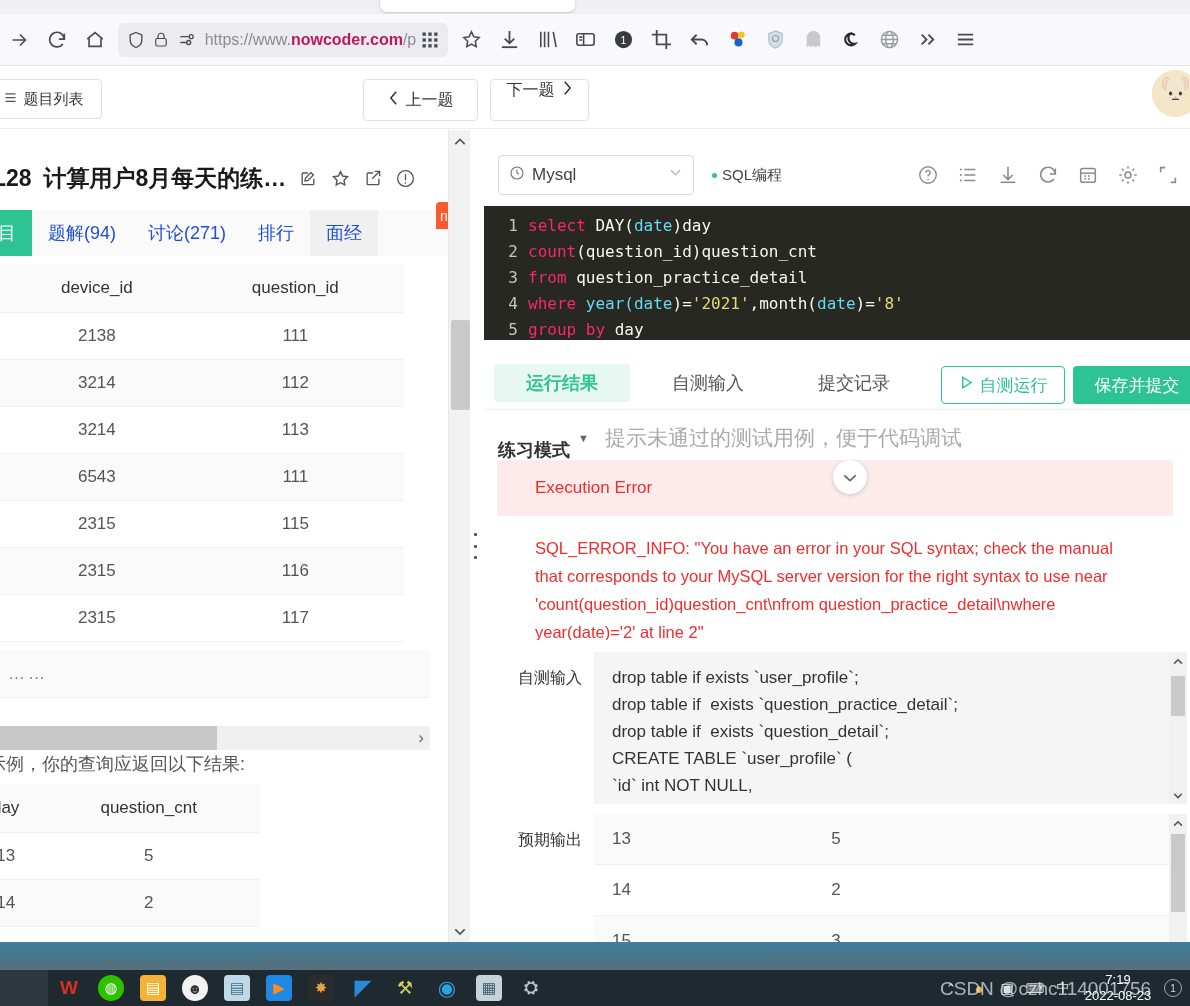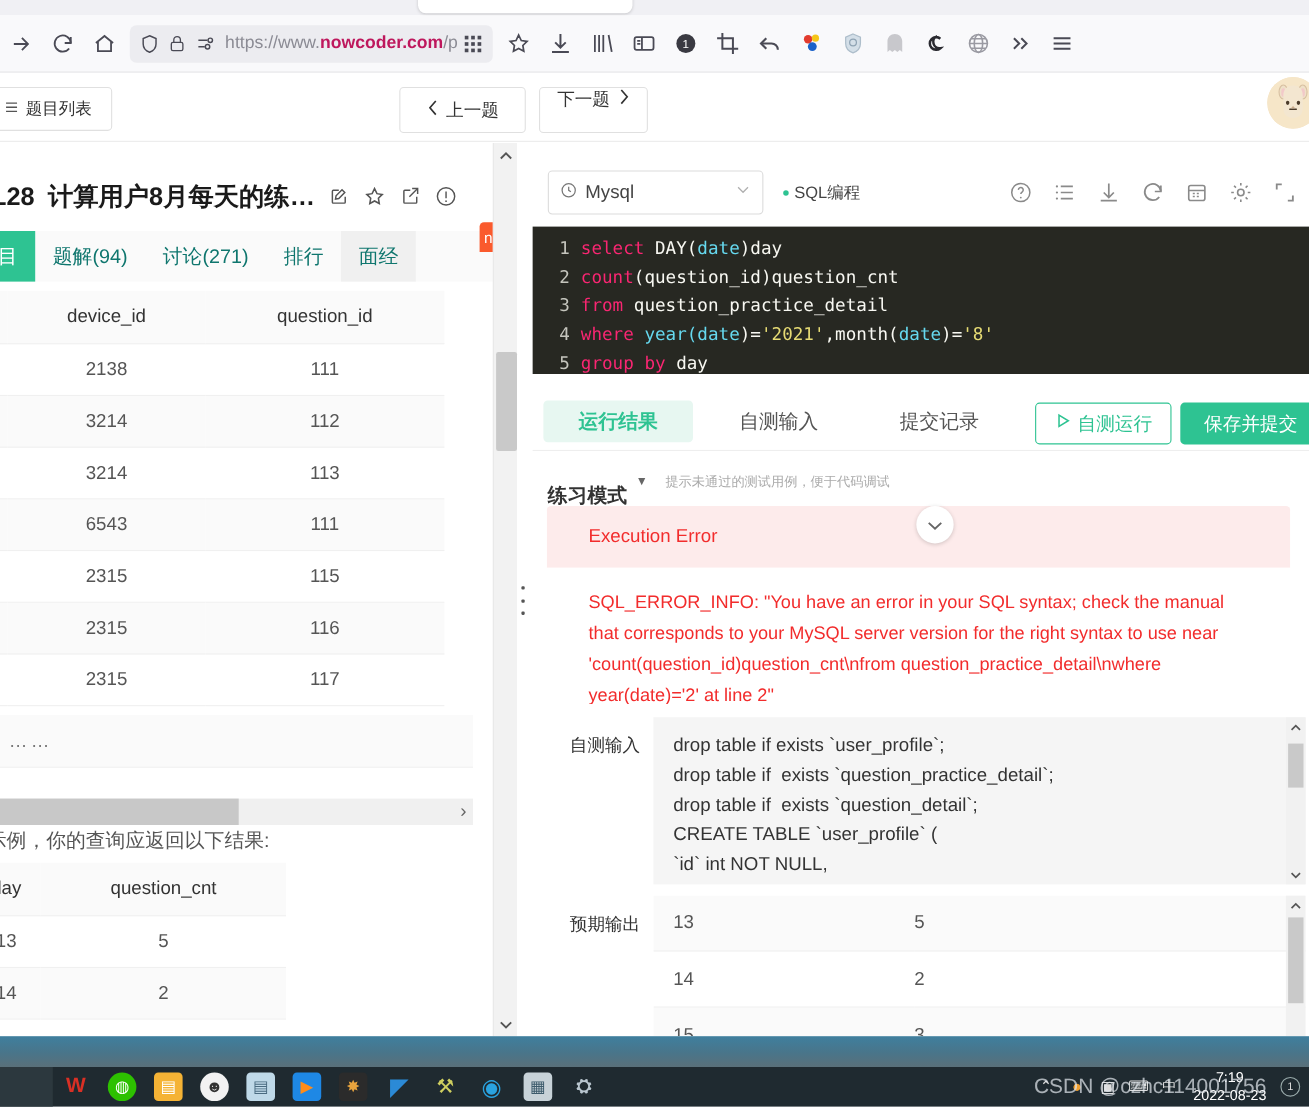--- a/index.html
+++ b/index.html
@@ -82,21 +82,21 @@
   #title-code { font-size: 23px; font-weight: 700; color: #1a1a1a; }
   #title-text { font-size: 23px; font-weight: 700; color: #1a1a1a; white-space: nowrap; }
   .title-ico { color: #555; display:flex; align-items:center; }
 
   #tabs-row {
     position: absolute; left: -36px; top: 80px; width: 500px; height: 46px;
     display: flex; align-items: stretch; background: #fafafa;
   }
   .ptab {
     display: flex; align-items: center; justify-content: center;
-    font-size: 18px; color: #0f766e; padding: 0 16px; position: relative;
+    font-size: 18px; color: #1d4ed8; padding: 0 16px; position: relative;
   }
   .ptab.active { background: #2ec392; color: #fff; font-weight: 500; }
   .ptab.hover { background: #f0f0f0; }
   #new-badge {
     position: absolute; left: 436px; top: 72px; width: 40px; height: 27px;
     background: #fa5a2d; color: #fff; font-size: 14px; border-radius: 4px 4px 4px 0;
     display: flex; align-items: center; padding-left: 4px; overflow: hidden;
   }
 
   
@@ -224,21 +224,21 @@
     position: absolute; right: -11px; top: 236px; width: 128px; height: 38px;
     background: #2ec392; border-radius: 4px; color: #fff;
     display: flex; align-items: center; justify-content: center; font-size: 17px;
   }
   #mode-row {
     position: absolute; left: 0; top: 288px; width: 706px; height: 40px;
     display: flex; align-items: center; padding-left: 14px; gap: 8px;
   }
   #mode-name { font-size: 18px; font-weight: 700; color: #333; margin-top: 24px; }
   #mode-caret { color: #666; font-size: 11px; }
-  #mode-hint { font-size: 12px; color: #aaa; margin-left: 8px; }
+  #mode-hint { font-size: 21px; color: #aaa; margin-left: 8px; }
 
   #error-card {
     position: absolute; left: 13px; top: 330px; width: 676px; height: 180px;
     background: #fff; border-radius: 4px; overflow: hidden;
   }
   #error-title-bar {
     height: 56px; background: #fdebeb; display: flex; align-items: center;
     padding-left: 38px; color: #f22c2c; font-size: 17px;
   }
   #error-body {

